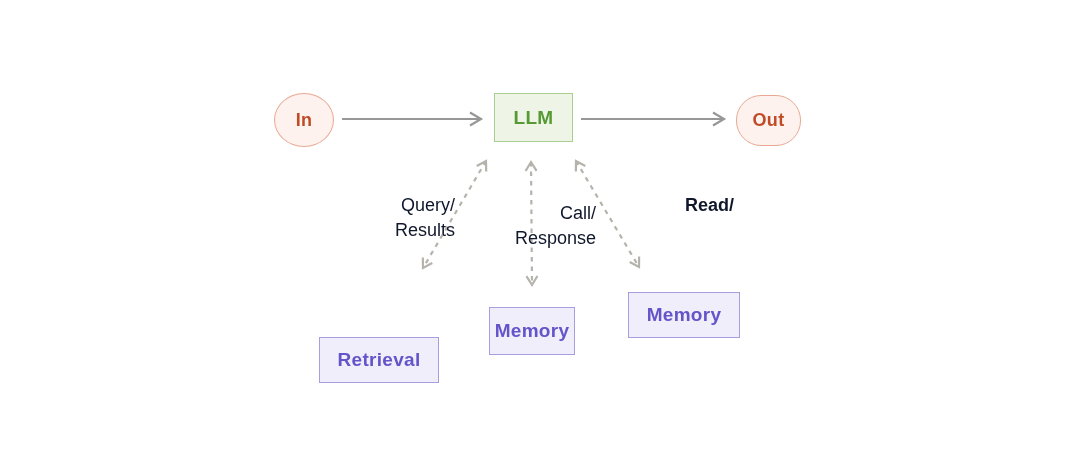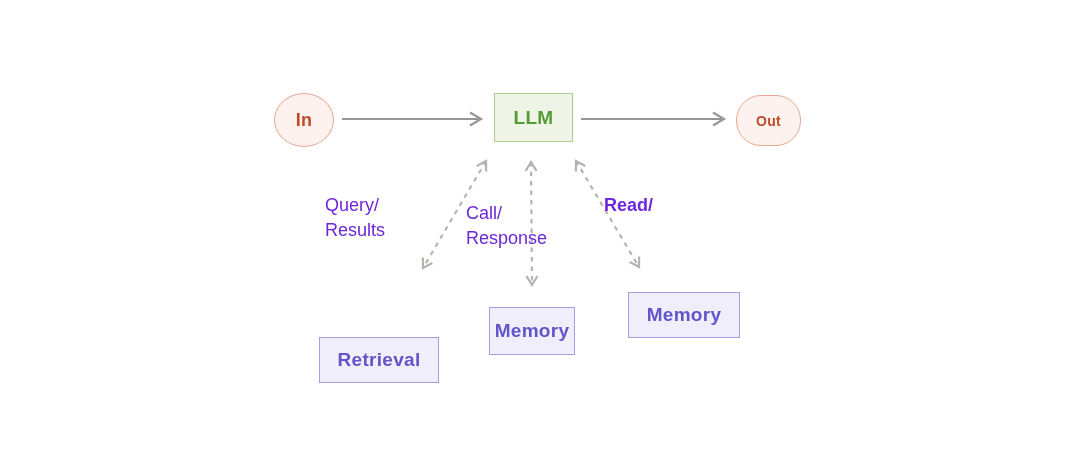--- a/index.html
+++ b/index.html
@@ -42,21 +42,21 @@
   }
   .node-out {
     left: 736px;
     top: 95px;
     width: 65px;
     height: 51px;
     border-radius: 25px;
     background: #fdf2ed;
     border: 1.5px solid #eaa893;
     color: #bf4b27;
-    font-size: 14px;
+    font-size: 18px;
   }
   .node-llm {
     left: 494px;
     top: 93px;
     width: 79px;
     height: 49px;
     background: #eef5e7;
     border: 1.5px solid #a9cf90;
     color: #569a33;
     font-size: 19px;
@@ -73,24 +73,24 @@
     font-weight: 700;
     font-size: 19px;
     letter-spacing: 0.3px;
   }
   .box-retrieval { left: 319px; top: 293px; width: 120px; height: 46px; margin-top: 44px; }
   .box-tools     { left: 489px; top: 307px; width: 86px;  height: 48px; }
   .box-memory    { left: 628px; top: 292px; width: 112px; height: 46px; }
   .edge-label {
     position: absolute;
     width: 130px;
-    color: #6d28d9;
+    color: #0f172a;
     font-size: 18px;
     line-height: 25px;
-    text-align: left;
+    text-align: right;
   }
   .label-query { left: 325px; top: 193px; }
   .label-call  { left: 466px; top: 201px; }
   .label-read  { left: 604px; top: 193px; font-weight: bold; }
 </style>
 </head>
 <body>
 
 <div class="canvas">
 

